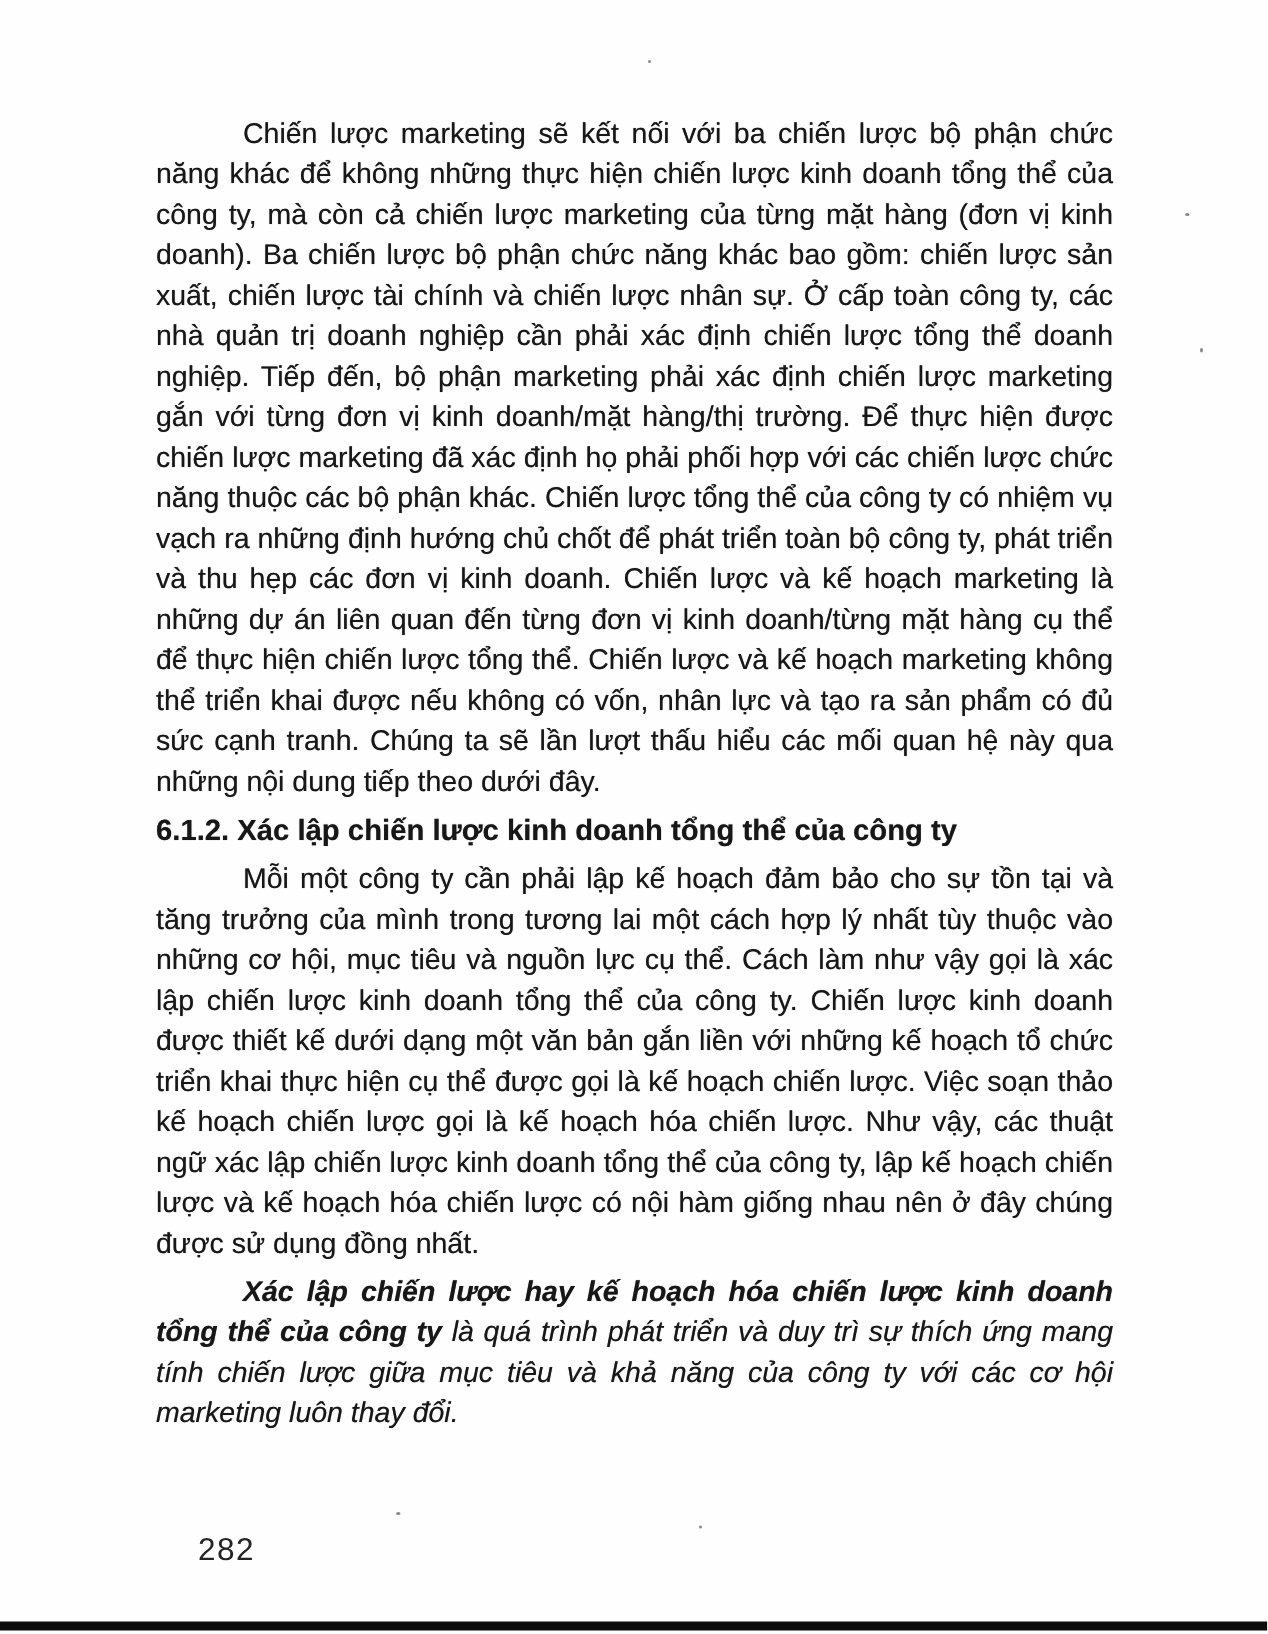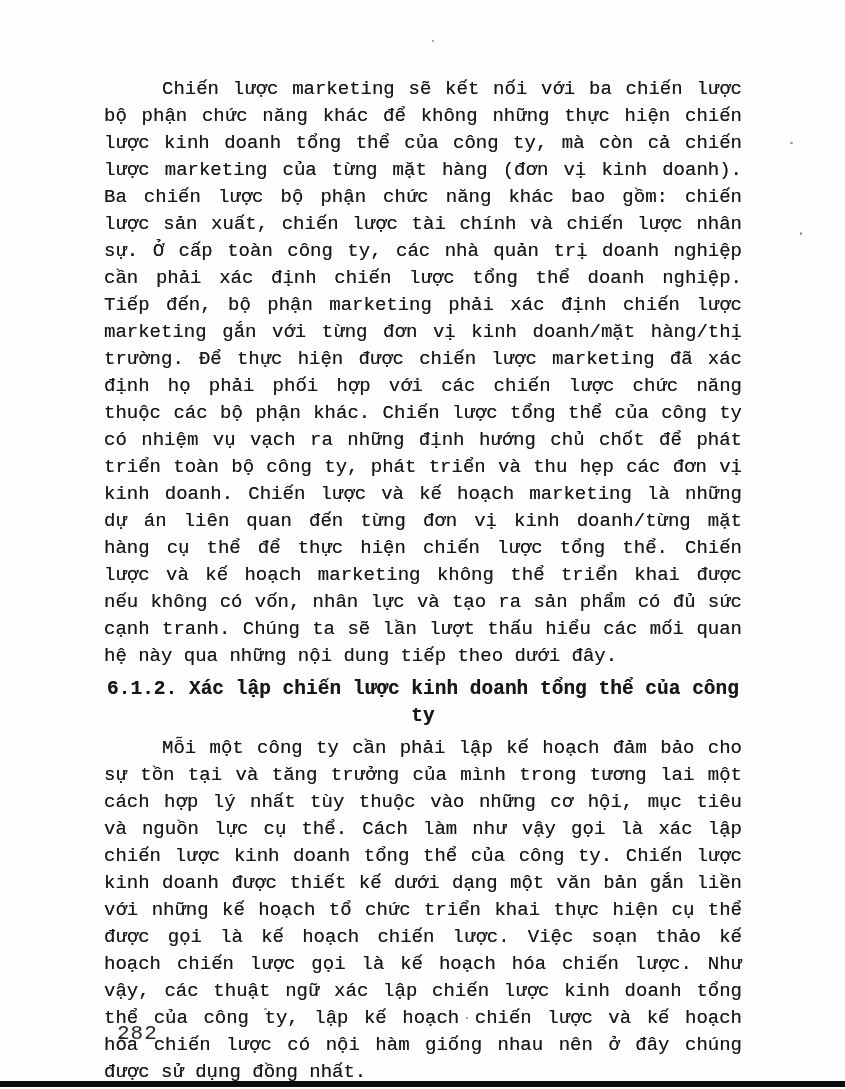--- a/index.html
+++ b/index.html
@@ -6,21 +6,21 @@
     margin: 0;
     padding: 0;
     background: #ffffff;
   }
   .scan-page {
     position: relative;
     width: 845px;
     height: 1089px;
     background: #fefefe;
     overflow: hidden;
-    font-family: Liberation Mono, monospace;
+    font-family: Liberation Sans, sans-serif;
   }
   .text-block {
     position: absolute;
     left: 104px;
     top: 76px;
     width: 638px;
     color: #171717;
     font-size: 19px;
     line-height: 27px;
     text-align: justify;
@@ -28,39 +28,39 @@
   }
   .body-para {
     margin: 0;
     text-indent: 58px;
   }
   .section-heading {
     margin: 6px 0 5px 0;
     font-size: 19.5px;
     font-weight: bold;
     line-height: 27px;
-    text-align: center;
+    text-align: left;
     text-indent: 0;
   }
   .definition-para {
     margin: 5px 0 4px 0;
     text-indent: 58px;
     font-style: italic;
   }
   .def-lead {
     font-weight: bold;
     font-style: italic;
   }
   .def-rest {
     font-style: italic;
     font-weight: normal;
   }
   .page-number {
     position: absolute;
-    left: 117px;
+    left: 132px;
     top: 1022px;
     font-size: 21px;
     color: #242424;
     letter-spacing: 1px;
   }
   .scan-edge-bottom {
     position: absolute;
     left: 0;
     bottom: 2px;
     width: 845px;
@@ -83,20 +83,21 @@
 
 <div class="scan-page">
 
   <main class="text-block">
     <p class="body-para">Chiến lược marketing sẽ kết nối với ba chiến lược bộ phận chức năng khác để không những thực hiện chiến lược kinh doanh tổng thể của công ty, mà còn cả chiến lược marketing của từng mặt hàng (đơn vị kinh doanh). Ba chiến lược bộ phận chức năng khác bao gồm: chiến lược sản xuất, chiến lược tài chính và chiến lược nhân sự. Ở cấp toàn công ty, các nhà quản trị doanh nghiệp cần phải xác định chiến lược tổng thể doanh nghiệp. Tiếp đến, bộ phận marketing phải xác định chiến lược marketing gắn với từng đơn vị kinh doanh/mặt hàng/thị trường. Để thực hiện được chiến lược marketing đã xác định họ phải phối hợp với các chiến lược chức năng thuộc các bộ phận khác. Chiến lược tổng thể của công ty có nhiệm vụ vạch ra những định hướng chủ chốt để phát triển toàn bộ công ty, phát triển và thu hẹp các đơn vị kinh doanh. Chiến lược và kế hoạch marketing là những dự án liên quan đến từng đơn vị kinh doanh/từng mặt hàng cụ thể để thực hiện chiến lược tổng thể. Chiến lược và kế hoạch marketing không thể triển khai được nếu không có vốn, nhân lực và tạo ra sản phẩm có đủ sức cạnh tranh. Chúng ta sẽ lần lượt thấu hiểu các mối quan hệ này qua những nội dung tiếp theo dưới đây.</p>
 
     <h2 class="section-heading">6.1.2. Xác lập chiến lược kinh doanh tổng thể của công ty</h2>
 
     <p class="body-para">Mỗi một công ty cần phải lập kế hoạch đảm bảo cho sự tồn tại và tăng trưởng của mình trong tương lai một cách hợp lý nhất tùy thuộc vào những cơ hội, mục tiêu và nguồn lực cụ thể. Cách làm như vậy gọi là xác lập chiến lược kinh doanh tổng thể của công ty. Chiến lược kinh doanh được thiết kế dưới dạng một văn bản gắn liền với những kế hoạch tổ chức triển khai thực hiện cụ thể được gọi là kế hoạch chiến lược. Việc soạn thảo kế hoạch chiến lược gọi là kế hoạch hóa chiến lược. Như vậy, các thuật ngữ xác lập chiến lược kinh doanh tổng thể của công ty, lập kế hoạch chiến lược và kế hoạch hóa chiến lược có nội hàm giống nhau nên ở đây chúng được sử dụng đồng nhất.</p>
 
+    <p class="definition-para"><strong class="def-lead">Xác lập chiến lược hay kế hoạch hóa chiến lược kinh doanh tổng thể của công ty</strong><em class="def-rest"> là quá trình phát triển và duy trì sự thích ứng mang tính chiến lược giữa mục tiêu và khả năng của công ty với các cơ hội marketing luôn thay đổi.</em></p>
 
   </main>
 
   <div class="page-number">282</div>
 
   <span class="speck s1"></span>
   <span class="speck s2"></span>
   <span class="speck s3"></span>
   <span class="speck s4"></span>
   <span class="speck s5"></span>

